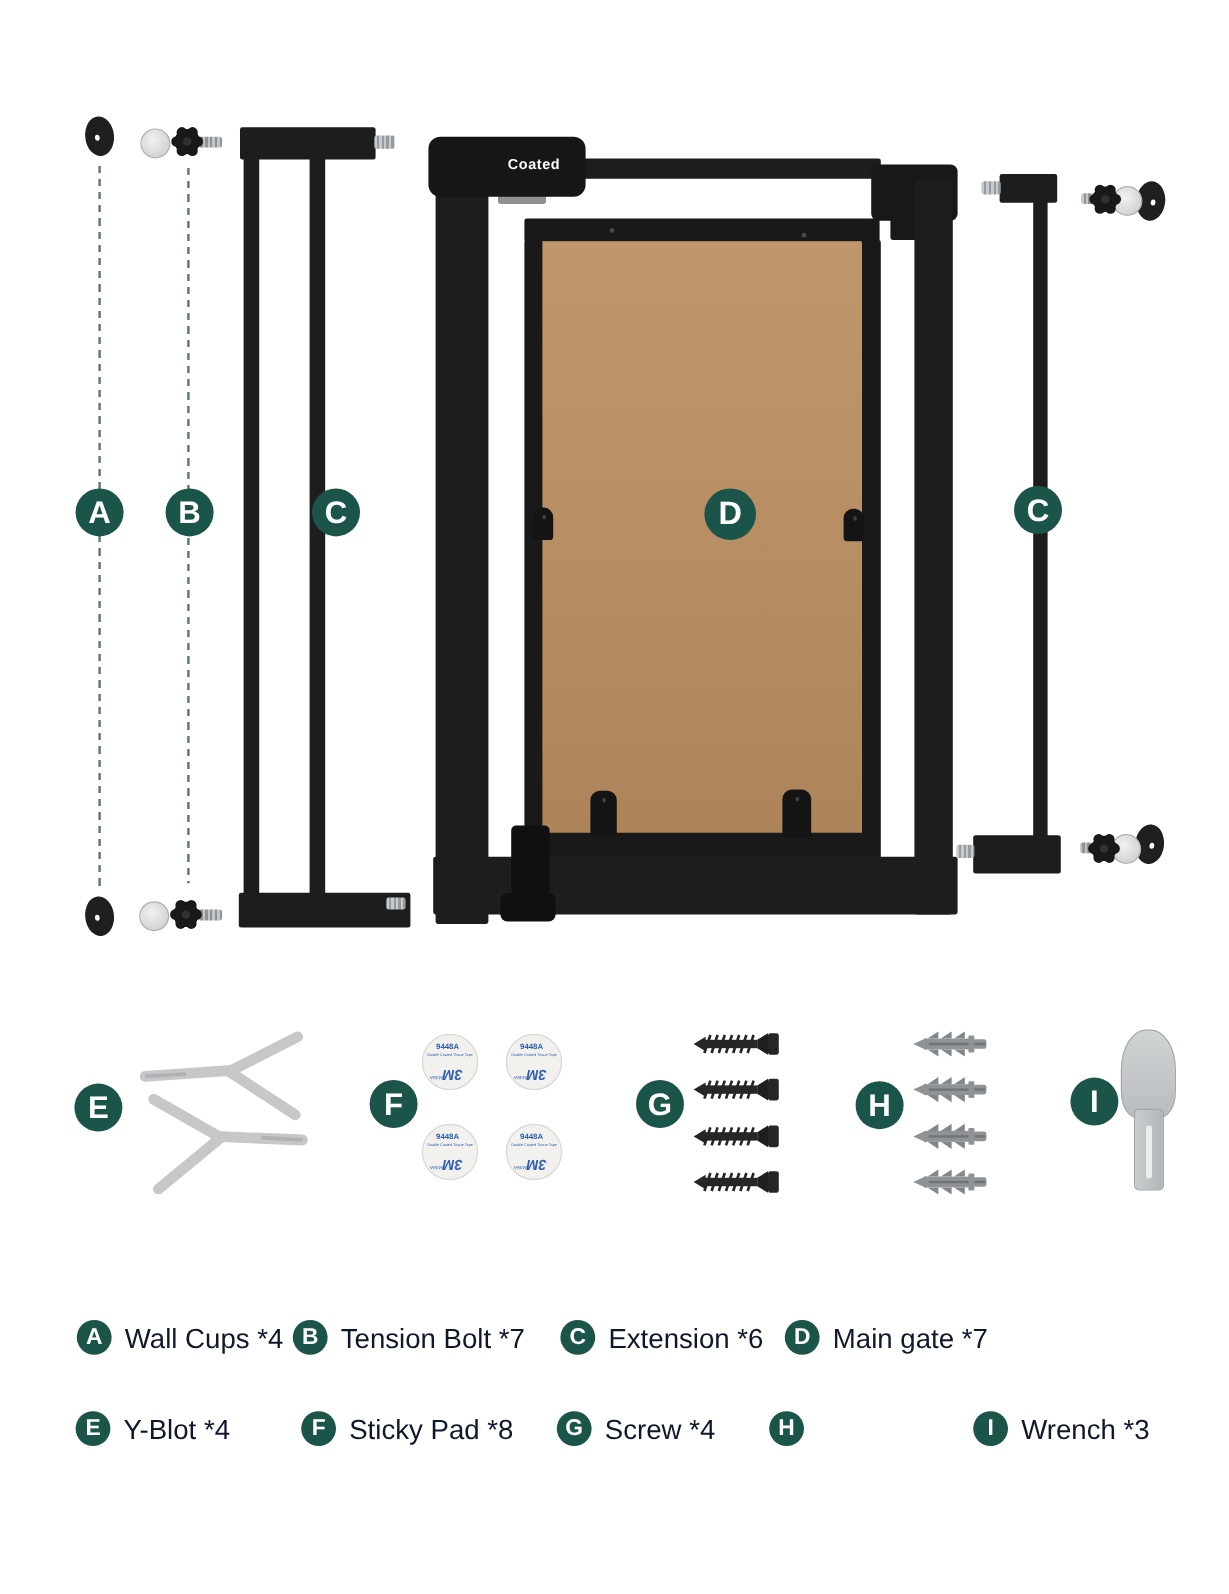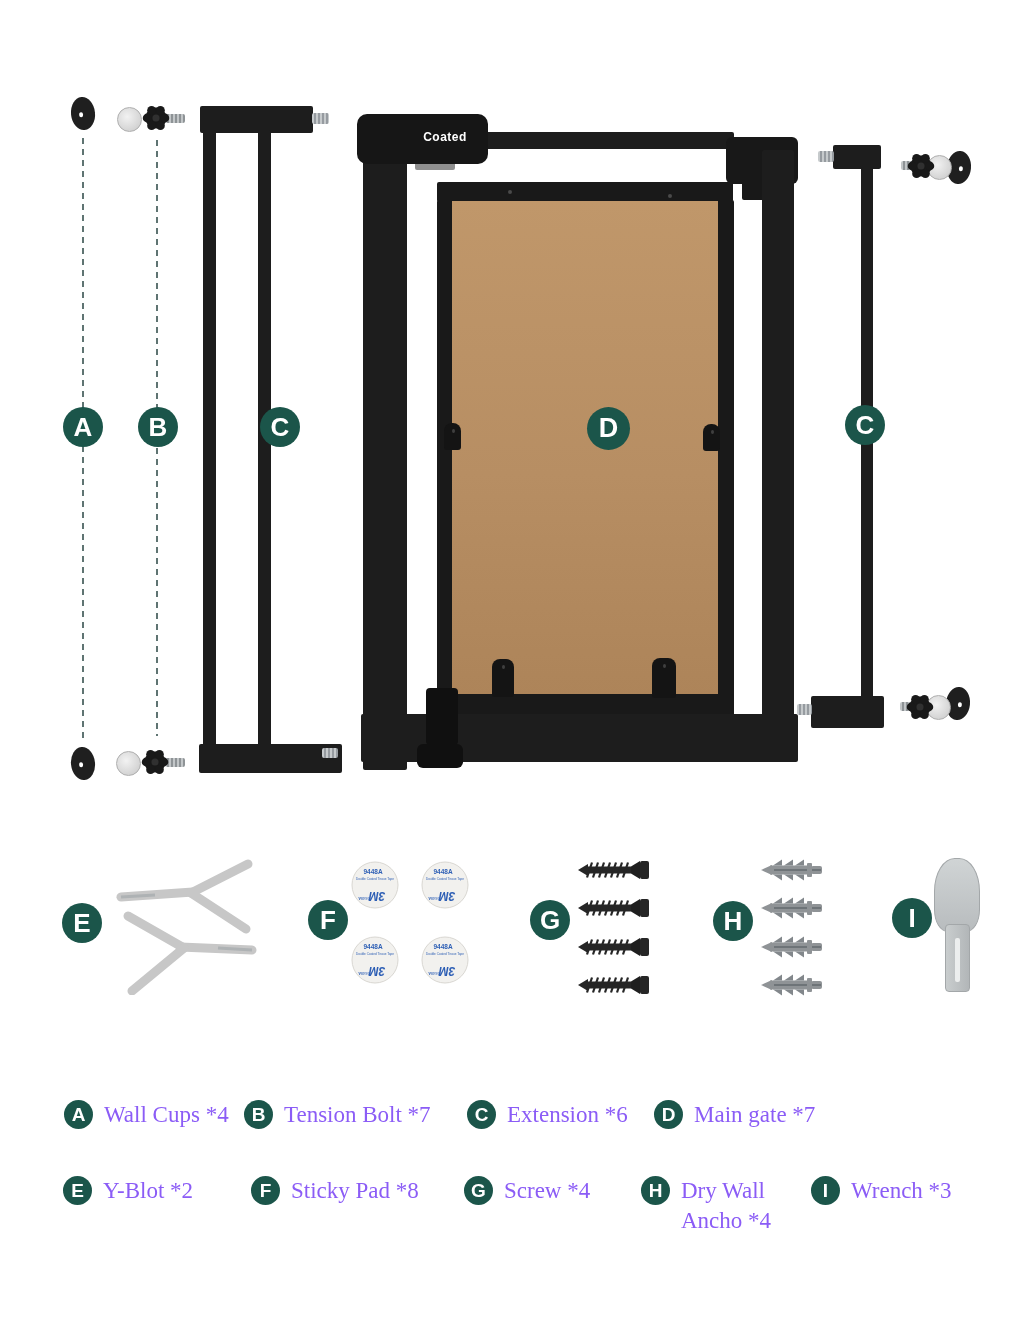--- a/index.html
+++ b/index.html
@@ -36,21 +36,21 @@
   
   .pad{position:absolute;width:48px;height:48px;}
   .wrench-paddle{position:absolute;left:934px;top:858px;width:44px;height:72px;
         border-radius:45% 45% 30% 30%;background:linear-gradient(180deg,#d0d4d5,#b8bcbe);
         border:1px solid #a3a7a9;}
   .wrench-handle{position:absolute;left:945px;top:924px;width:23px;height:66px;border-radius:4px;
         background:linear-gradient(90deg,#c9cdce,#b2b6b8);border:1px solid #a3a7a9;}
   .wrench-slot{position:absolute;left:955px;top:938px;width:5px;height:44px;border-radius:2px;background:#eceeee;}
   
   .legend-item{position:absolute;display:flex;align-items:flex-start;gap:11px;z-index:20;}
-  .legend-label{color:#8b5cf6;font-size:23px;line-height:30px;font-family:Liberation Serif, serif;}
+  .legend-label{color:#0f172a;font-size:23px;line-height:30px;}
 </style>
 </head>
 <body>
 
 <div id="canvas">
 
   <div class="vdash" style="left:82px;top:138px;height:604px;"></div>
   <div class="cup" style="left:71px;top:97px;">
       <div class="cup-dot"></div>
     </div>
@@ -367,32 +367,31 @@
     <div class="badge badge-sm" style="position:static;">C</div>
     <div class="legend-label">Extension *6</div>
   </div>
   <div class="legend-item" style="left:654px;top:1100px;">
     <div class="badge badge-sm" style="position:static;">D</div>
     <div class="legend-label">Main gate *7</div>
   </div>
 
   <div class="legend-item" style="left:63px;top:1176px;">
     <div class="badge badge-sm" style="position:static;">E</div>
-    <div class="legend-label">Y-Blot *2</div>
+    <div class="legend-label">Y-Blot *4</div>
   </div>
   <div class="legend-item" style="left:251px;top:1176px;">
     <div class="badge badge-sm" style="position:static;">F</div>
     <div class="legend-label">Sticky Pad *8</div>
   </div>
   <div class="legend-item" style="left:464px;top:1176px;">
     <div class="badge badge-sm" style="position:static;">G</div>
     <div class="legend-label">Screw *4</div>
   </div>
   <div class="legend-item" style="left:641px;top:1176px;">
     <div class="badge badge-sm" style="position:static;">H</div>
-    <div class="legend-label" style="width:112px;">Dry Wall Ancho *4</div>
   </div>
   <div class="legend-item" style="left:811px;top:1176px;">
     <div class="badge badge-sm" style="position:static;">I</div>
     <div class="legend-label">Wrench *3</div>
   </div>
 
 </div>
 
 </body></html>

